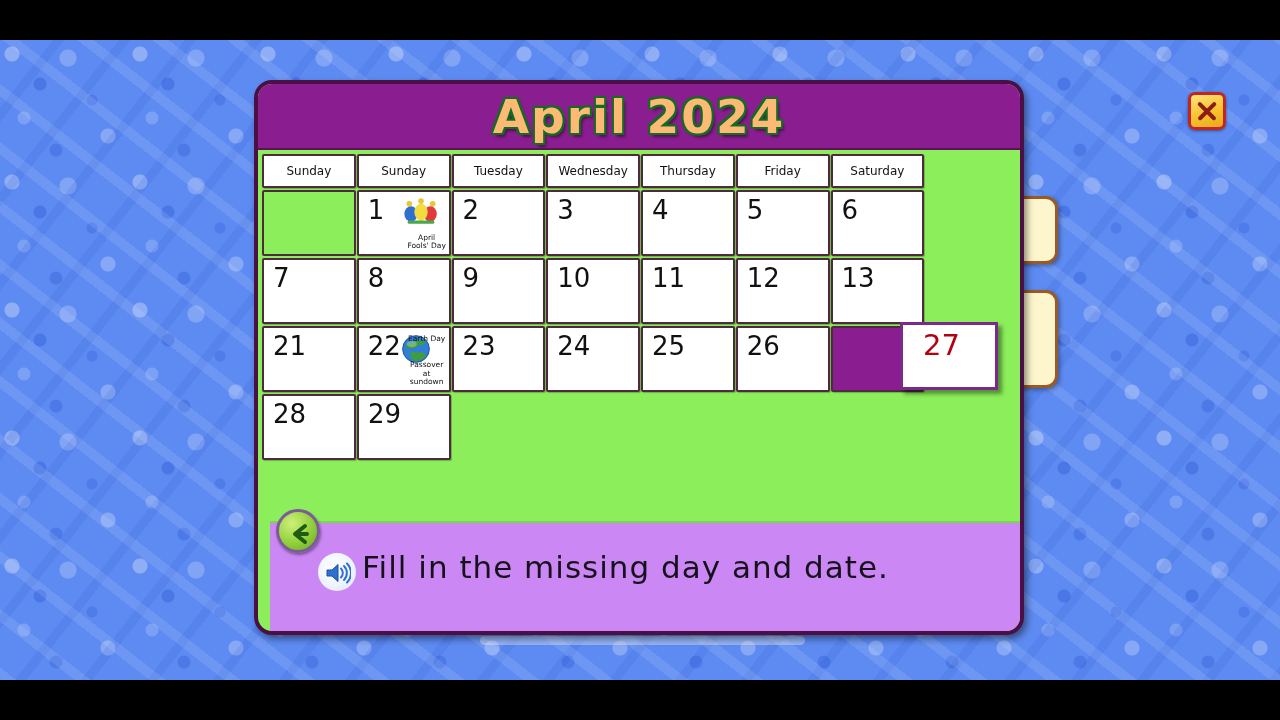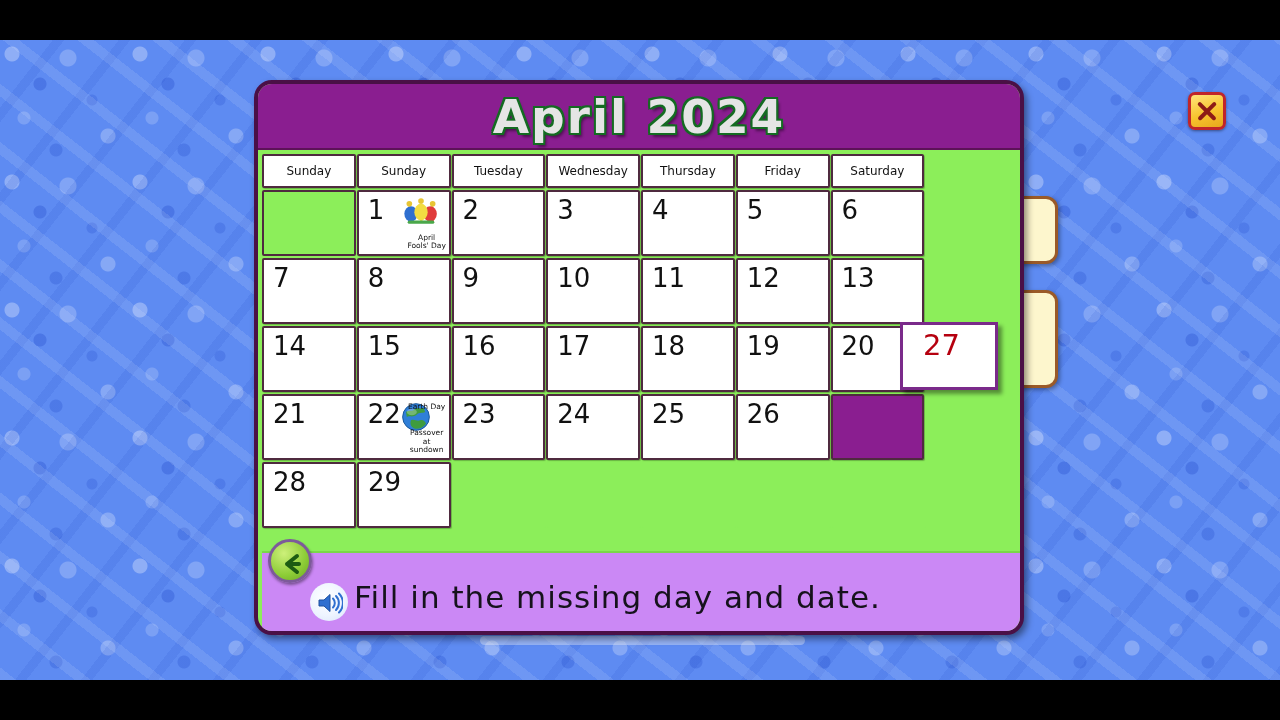--- a/index.html
+++ b/index.html
@@ -105,21 +105,21 @@
     display: flex;
     align-items: center;
     justify-content: center;
     border-bottom: 2px solid #5d1258;
   }
   #title-text {
     font-family: "DejaVu Sans", sans-serif;
     font-size: 47px;
     font-weight: bold;
     letter-spacing: 2px;
-    color: #e5e5e5;
+    color: #fdba74;
     text-shadow:
       -2px -2px 0 #146b22, 2px -2px 0 #146b22,
       -2px  2px 0 #146b22, 2px  2px 0 #146b22,
        0   -2px 0 #146b22, 0    2px 0 #146b22,
       -2px  0   0 #146b22, 2px  0   0 #146b22,
        3px  4px 3px rgba(0,0,0,.45);
   }
 
   
   #grid-wrap {
@@ -218,24 +218,24 @@
     top: 6px;
     font-family: "DejaVu Sans", sans-serif;
     font-size: 29px;
     color: #b5000f;
     line-height: 1;
   }
 
   
   #instruction-bar {
     position: absolute;
-    left: 4px;
+    left: 12px;
     bottom: 0;
     width: 100%;
-    height: 80px;
+    height: 110px;
     background: #cb88f5;
     border-top: 2px solid #7ad84a;
     display: flex;
     align-items: center;
   }
   #back-btn {
     position: absolute;
     left: 6px;
     top: -14px;
     width: 44px;
@@ -398,44 +398,20 @@
             <div class="cell">
               <span class="daynum">12</span>
             </div>
             <div class="cell">
               <span class="daynum">13</span>
             </div>
             <div class="cell filler"></div>
           </div>
           <div class="row">
             <div class="cell">
-              <span class="daynum">14</span>
-            </div>
-            <div class="cell">
-              <span class="daynum">15</span>
-            </div>
-            <div class="cell">
-              <span class="daynum">16</span>
-            </div>
-            <div class="cell">
-              <span class="daynum">17</span>
-            </div>
-            <div class="cell">
-              <span class="daynum">18</span>
-            </div>
-            <div class="cell">
-              <span class="daynum">19</span>
-            </div>
-            <div class="cell">
-              <span class="daynum">20</span>
-            </div>
-            <div class="cell filler"></div>
-          </div>
-          <div class="row">
-            <div class="cell">
               <span class="daynum">21</span>
             </div>
             <div class="cell">
               <span class="daynum">22</span>
               <span class="holiday-icon"><svg viewBox="0 0 36 36" width="30" height="30">
                   <circle cx="18" cy="18" r="16" fill="#2f7fd8"></circle>
                   <path d="M6 12 C10 9 14 12 16 9 C19 6 24 9 27 7 L29 12 C25 14 22 12 19 15 C15 19 10 16 7 18 Z" fill="#3f9c3f"></path>
                   <path d="M12 22 C16 20 19 24 23 22 C26 21 29 23 30 26 C27 30 22 33 17 32 C13 31 10 27 12 22 Z" fill="#3f9c3f"></path>
                   <circle cx="18" cy="18" r="16" fill="none" stroke="#1c5a9c" stroke-width="1.2"></circle>
                   <ellipse cx="13" cy="12" rx="6" ry="4" fill="rgba(255,255,255,.28)"></ellipse>

